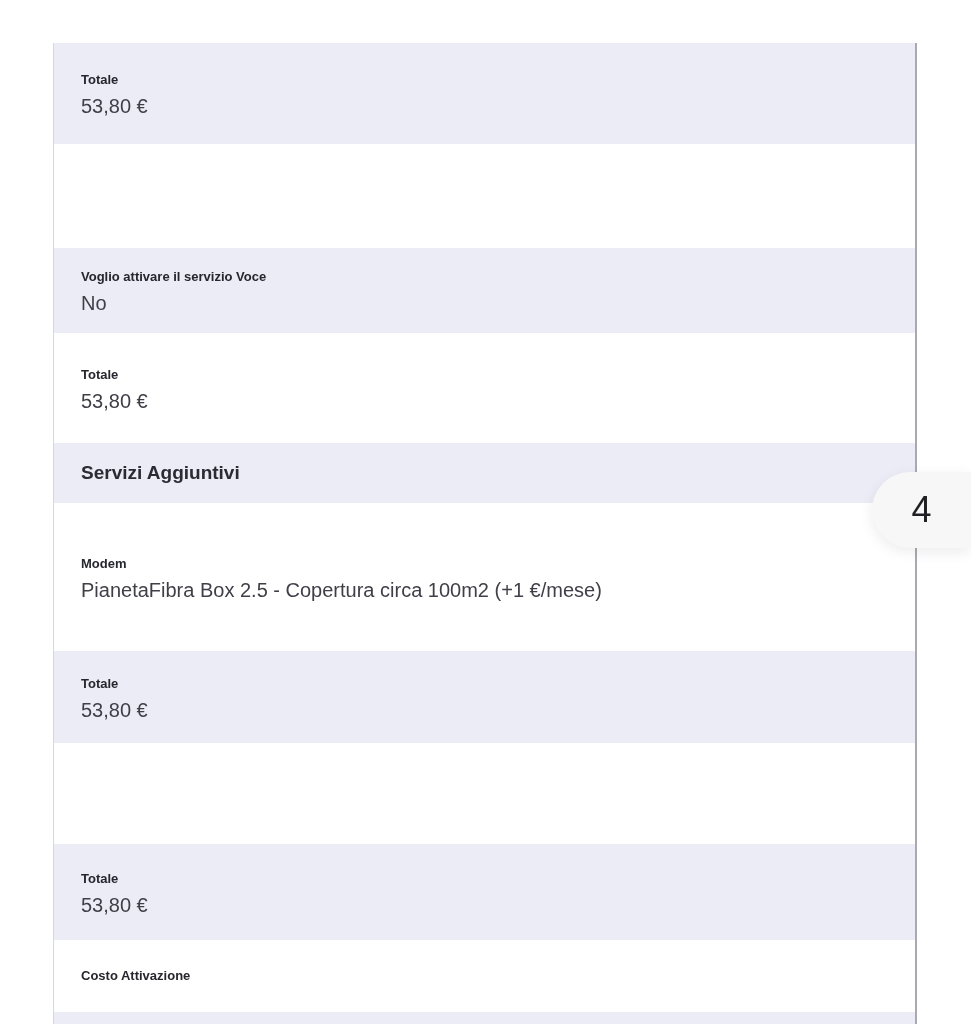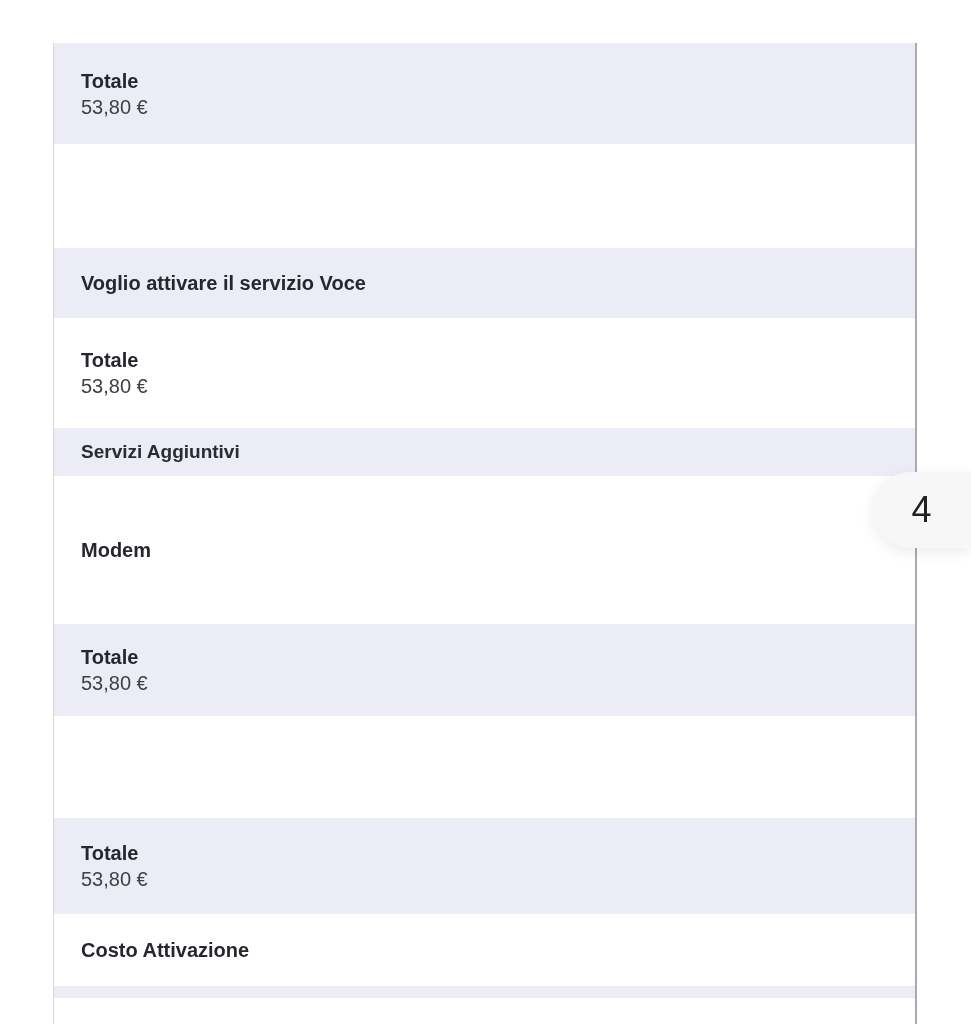--- a/index.html
+++ b/index.html
@@ -29,32 +29,32 @@
     box-sizing: border-box;
     padding-left: 27px;
     display: flex;
     flex-direction: column;
     justify-content: center;
   }
   .row.stripe { background: #ececf6; }
   .row.white  { background: #ffffff; }
   .r1  { height: 101px; }
   .r2  { height: 104px; }
-  .r3  { height: 70px;  }
+  .r3  { height: 86px;  }
   .r4  { height: 110px; }
-  .r5  { height: 48px; justify-content: center;  }
+  .r5  { height: 60px; justify-content: center;  }
   .r6  { height: 148px; }
   .r7  { height: 92px;  }
   .r8  { height: 102px; }
   .r9  { height: 96px;  }
   .r10 { height: 72px; }
   .r11 { height: 12px;  }
   .row-label {
     font-weight: 700;
-    font-size: 20px;
+    font-size: 13px;
     line-height: 26px;
     color: #26262e;
   }
   .row-value {
     font-weight: 400;
     font-size: 20px;
     line-height: 26px;
     color: #3f3f48;
   }
   .section-title {
@@ -100,33 +100,35 @@
 
   <div class="row stripe r1">
     <div class="row-label">Totale</div>
     <div class="row-value">53,80 €</div>
   </div>
 
   <div class="row white r2"></div>
 
   <div class="row stripe r3">
     <div class="row-label">Voglio attivare il servizio Voce</div>
+    <div class="row-value">No</div>
   </div>
 
   <div class="row white r4">
     <div class="row-label">Totale</div>
     <div class="row-value">53,80 €</div>
   </div>
 
   <div class="row stripe r5">
     <div class="section-title">Servizi Aggiuntivi</div>
   </div>
 
   <div class="row white r6">
     <div class="row-label">Modem</div>
+    <div class="row-value">PianetaFibra Box 2.5 - Copertura circa 100m2 (+1 €/mese)</div>
   </div>
 
   <div class="row stripe r7">
     <div class="row-label">Totale</div>
     <div class="row-value">53,80 €</div>
   </div>
 
   <div class="row white r8"></div>
 
   <div class="row stripe r9">

